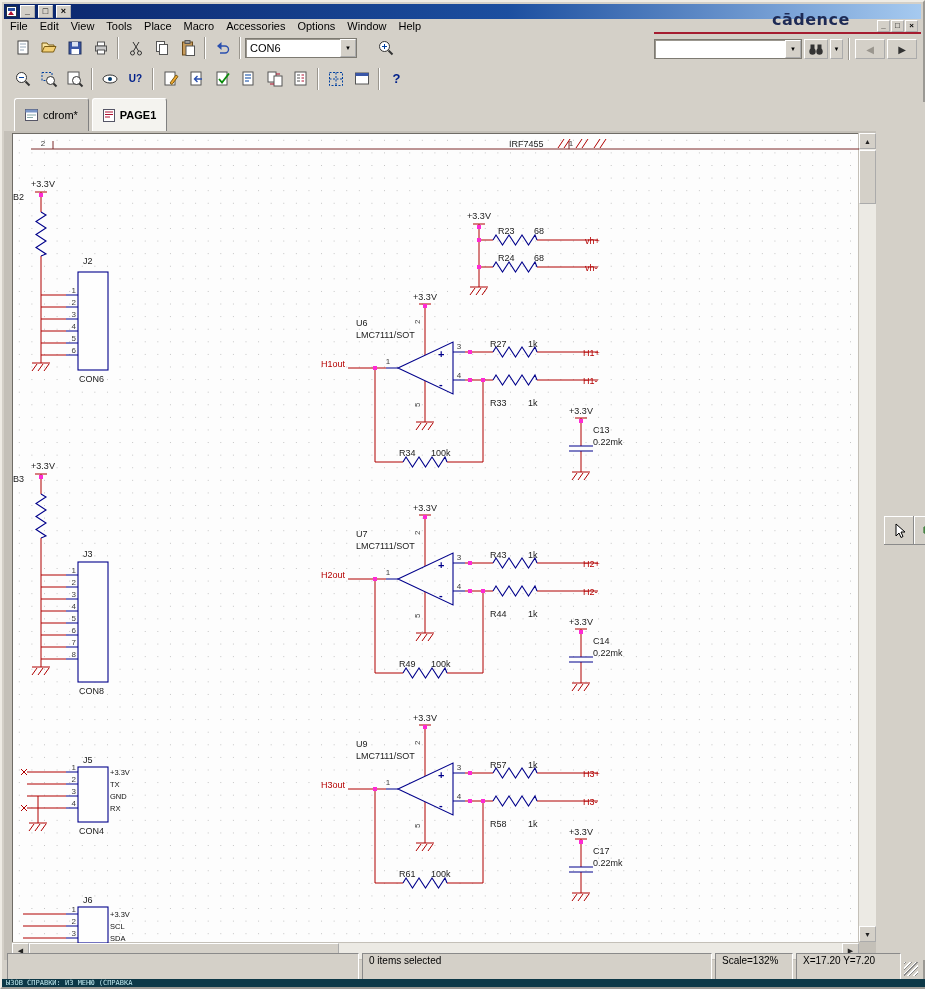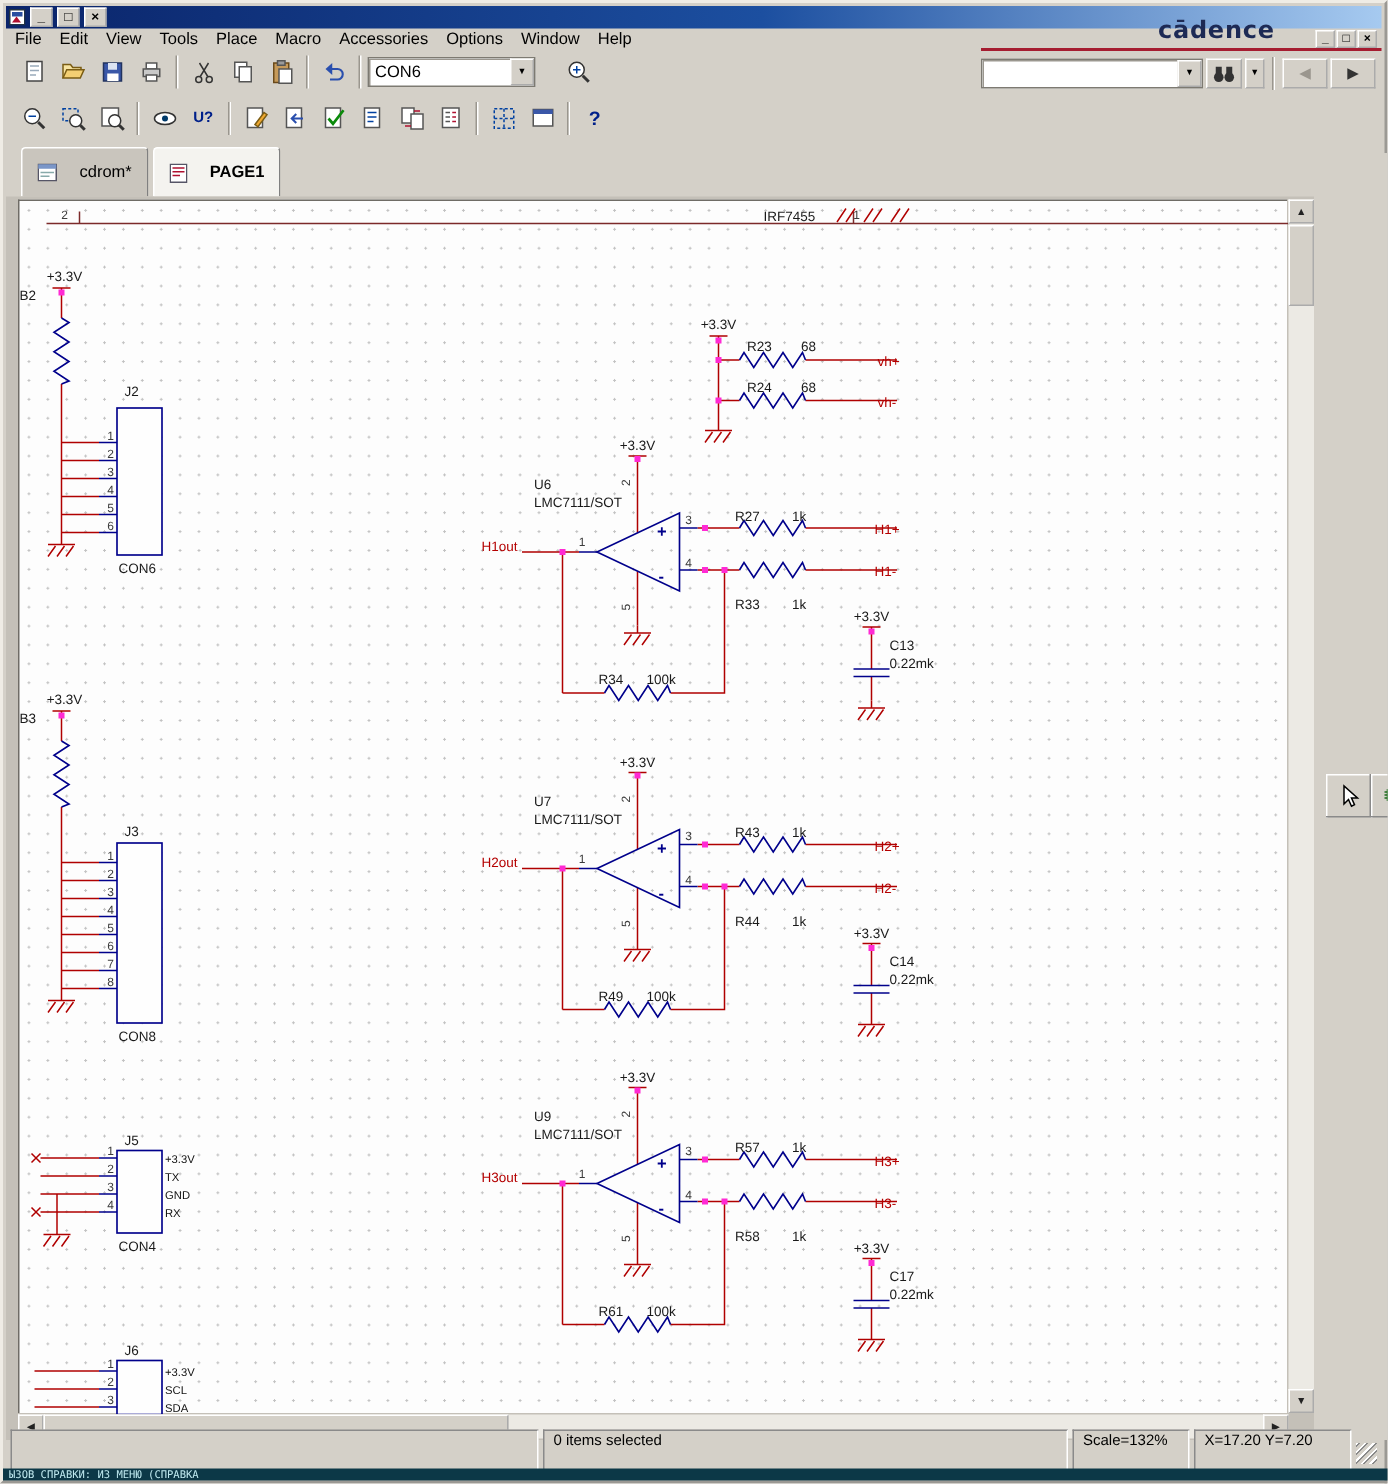--- a/index.html
+++ b/index.html
@@ -28,21 +28,21 @@
   .tbtn { width:25px; height:25px; display:flex; align-items:center; justify-content:center; background:#d4d0c8; }
   .tsep { width:2px; height:22px; border-left:1px solid #9a968e; border-right:1px solid #fff; margin:0 3px; }
   .combo { height:20px; background:#fff; border:1px solid #7d7a72; box-shadow:inset 1px 1px 0 #9b978f; display:flex; align-items:center; }
   .combo .val { flex:1; padding:0 4px; font-size:11px; white-space:nowrap; overflow:hidden; }
   .combo .drop { width:16px; height:18px; background:#d4d0c8; border:1px outset #fff; display:flex; align-items:center; justify-content:center; font-size:6px; }
   .searchcluster { position:absolute; top:36px; left:652px; display:flex; align-items:center; gap:2px; }
   .smallbtn { height:20px; background:#d4d0c8; border:1px outset #fff; display:flex; align-items:center; justify-content:center; }
 
   
   .tabbar { position:absolute; top:100px; left:2px; width:872px; height:29px; display:flex; align-items:flex-end; padding-left:10px; gap:3px; }
-  .tab { height:24px; display:flex; align-items:center; gap:15px; padding:16px 10px; border:1px solid #808080; border-bottom:none; border-top-color:#fff; border-left-color:#fff; background:#c9c5bd; border-radius:3px 3px 0 0; }
+  .tab { height:24px; display:flex; align-items:center; gap:5px; padding:16px 10px; border:1px solid #808080; border-bottom:none; border-top-color:#fff; border-left-color:#fff; background:#c9c5bd; border-radius:3px 3px 0 0; }
   .tab.active { background:#f4f3ef; font-weight:bold; height:28px; }
 
   
   .workspace { position:absolute; top:129px; left:2px; width:872px; height:829px; background:#c4c0b8; }
   .canvas { position:absolute; left:8px; top:2px; width:846px; height:809px; background:#fdfdfd;
     background-image:radial-gradient(circle,#c2c2c2 .8px,rgba(0,0,0,0) .9px); background-size:12.6px 12.6px;
     border-top:1px solid #6f6c66; border-left:1px solid #6f6c66; }
   .vscroll { position:absolute; left:855px; top:2px; width:17px; height:809px; background:#eceae4; }
   .hscroll { position:absolute; left:8px; top:812px; width:847px; height:16px; background:#eceae4; }
   .sbtn { position:absolute; width:17px; height:16px; background:#d4d0c8; border:1px outset #fff; font-size:7px; display:flex; align-items:center; justify-content:center; color:#222; }

